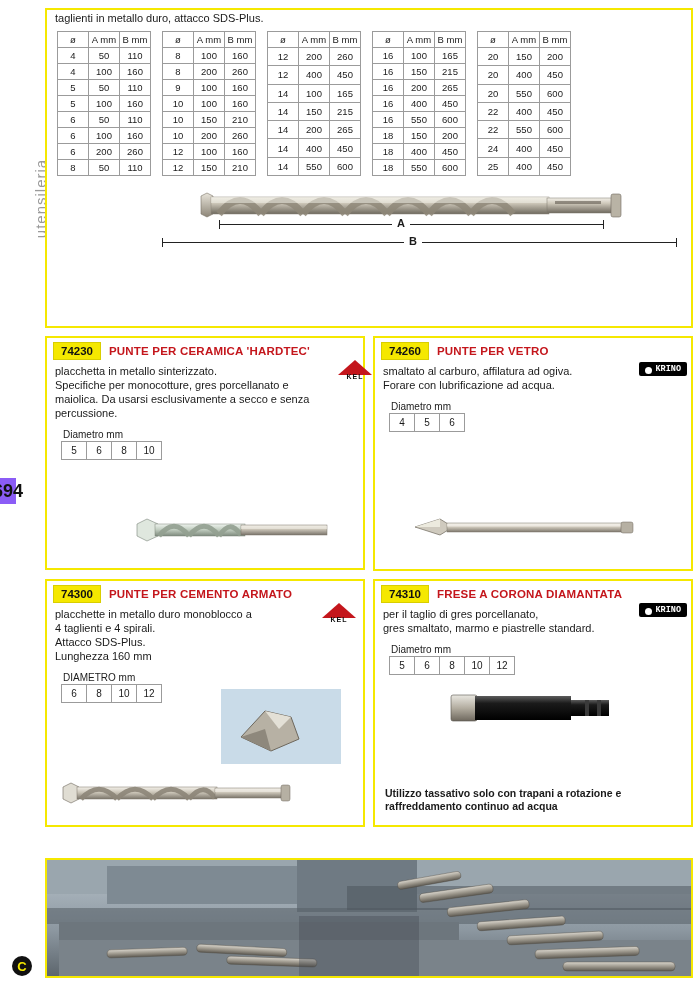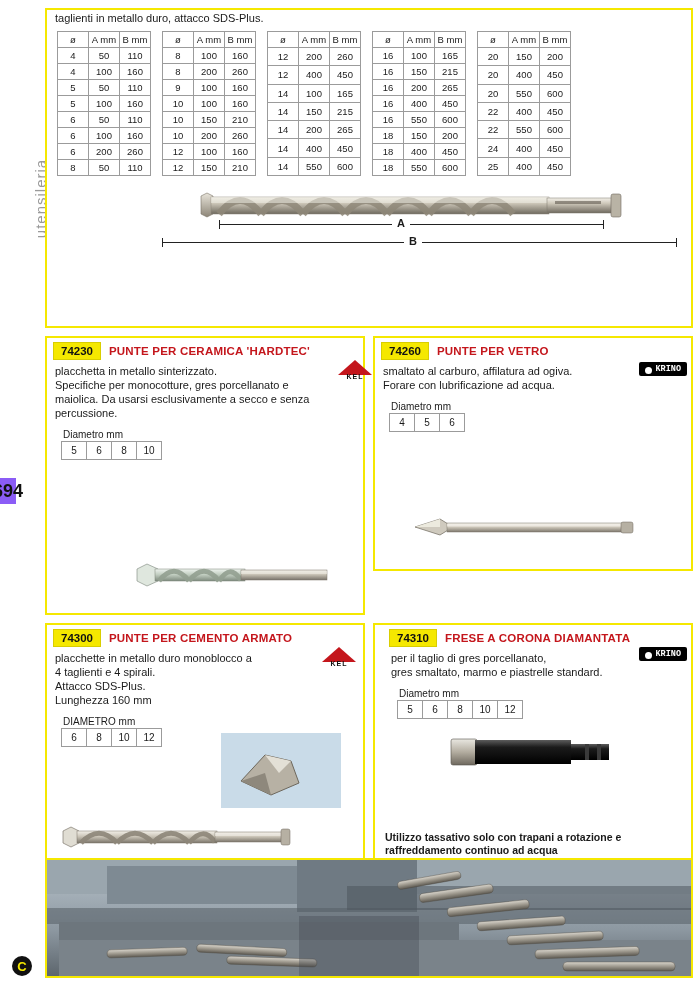--- a/index.html
+++ b/index.html
@@ -409,21 +409,21 @@
       <div class="dim-cap" style="left:556px;top:44px;"></div>
       <div class="dim-letter" style="left:345px;top:41px;">A</div>
       <div class="dim-cap" style="left:115px;top:62px;"></div>
       <div class="dim-line" style="left:115px;top:66px;width:514px;"></div>
       <div class="dim-cap" style="left:629px;top:62px;"></div>
       <div class="dim-letter" style="left:357px;top:59px;">B</div>
     </div>
   </div>
 
   <div style="display:flex;gap:8px;margin-top:8px;">
-    <div class="panel" style="width:320px;height:279px;">
+    <div class="panel" style="width:320px;height:234px;">
       <div class="panel-head">
         <span class="code">74230</span>
         <span class="ptitle">PUNTE PER CERAMICA 'HARDTEC'</span>
       </div>
       <div style="position:absolute;right:-12px;top:22px;">
         <span class="brand-kel">
             <span class="tri"></span>
             <span class="lbl">KEL</span>
           </span>
       </div>
@@ -568,21 +568,21 @@
           <path d="M58 26 C70 13 82 13 94 26"></path>
           <path d="M94 26 C106 13 118 13 130 26"></path>
           <path d="M130 26 C140 14 148 14 156 25"></path>
         </g>
         <rect x="156" y="15" width="70" height="10" fill="url(#kg)" stroke="#7b756a" stroke-width="0.5"></rect>
         <rect x="156" y="16" width="70" height="3" fill="#f2efe7" opacity="0.6"></rect>
         <rect x="222" y="12" width="9" height="16" rx="2" fill="#b6b0a3" stroke="#6d675c" stroke-width="0.5"></rect>
       </svg>
     </div>
 
-    <div class="panel" style="width:320px;height:248px;padding-left:8px;">
+    <div class="panel" style="width:320px;height:248px;">
       <div class="panel-head">
         <span class="code">74310</span>
         <span class="ptitle">FRESE A CORONA DIAMANTATA</span>
       </div>
       <div style="position:absolute;right:4px;top:22px;">
         <span class="brand-krino">
             <span class="krino-dot"></span>
             <span>KRINO</span>
           </span>
       </div>

